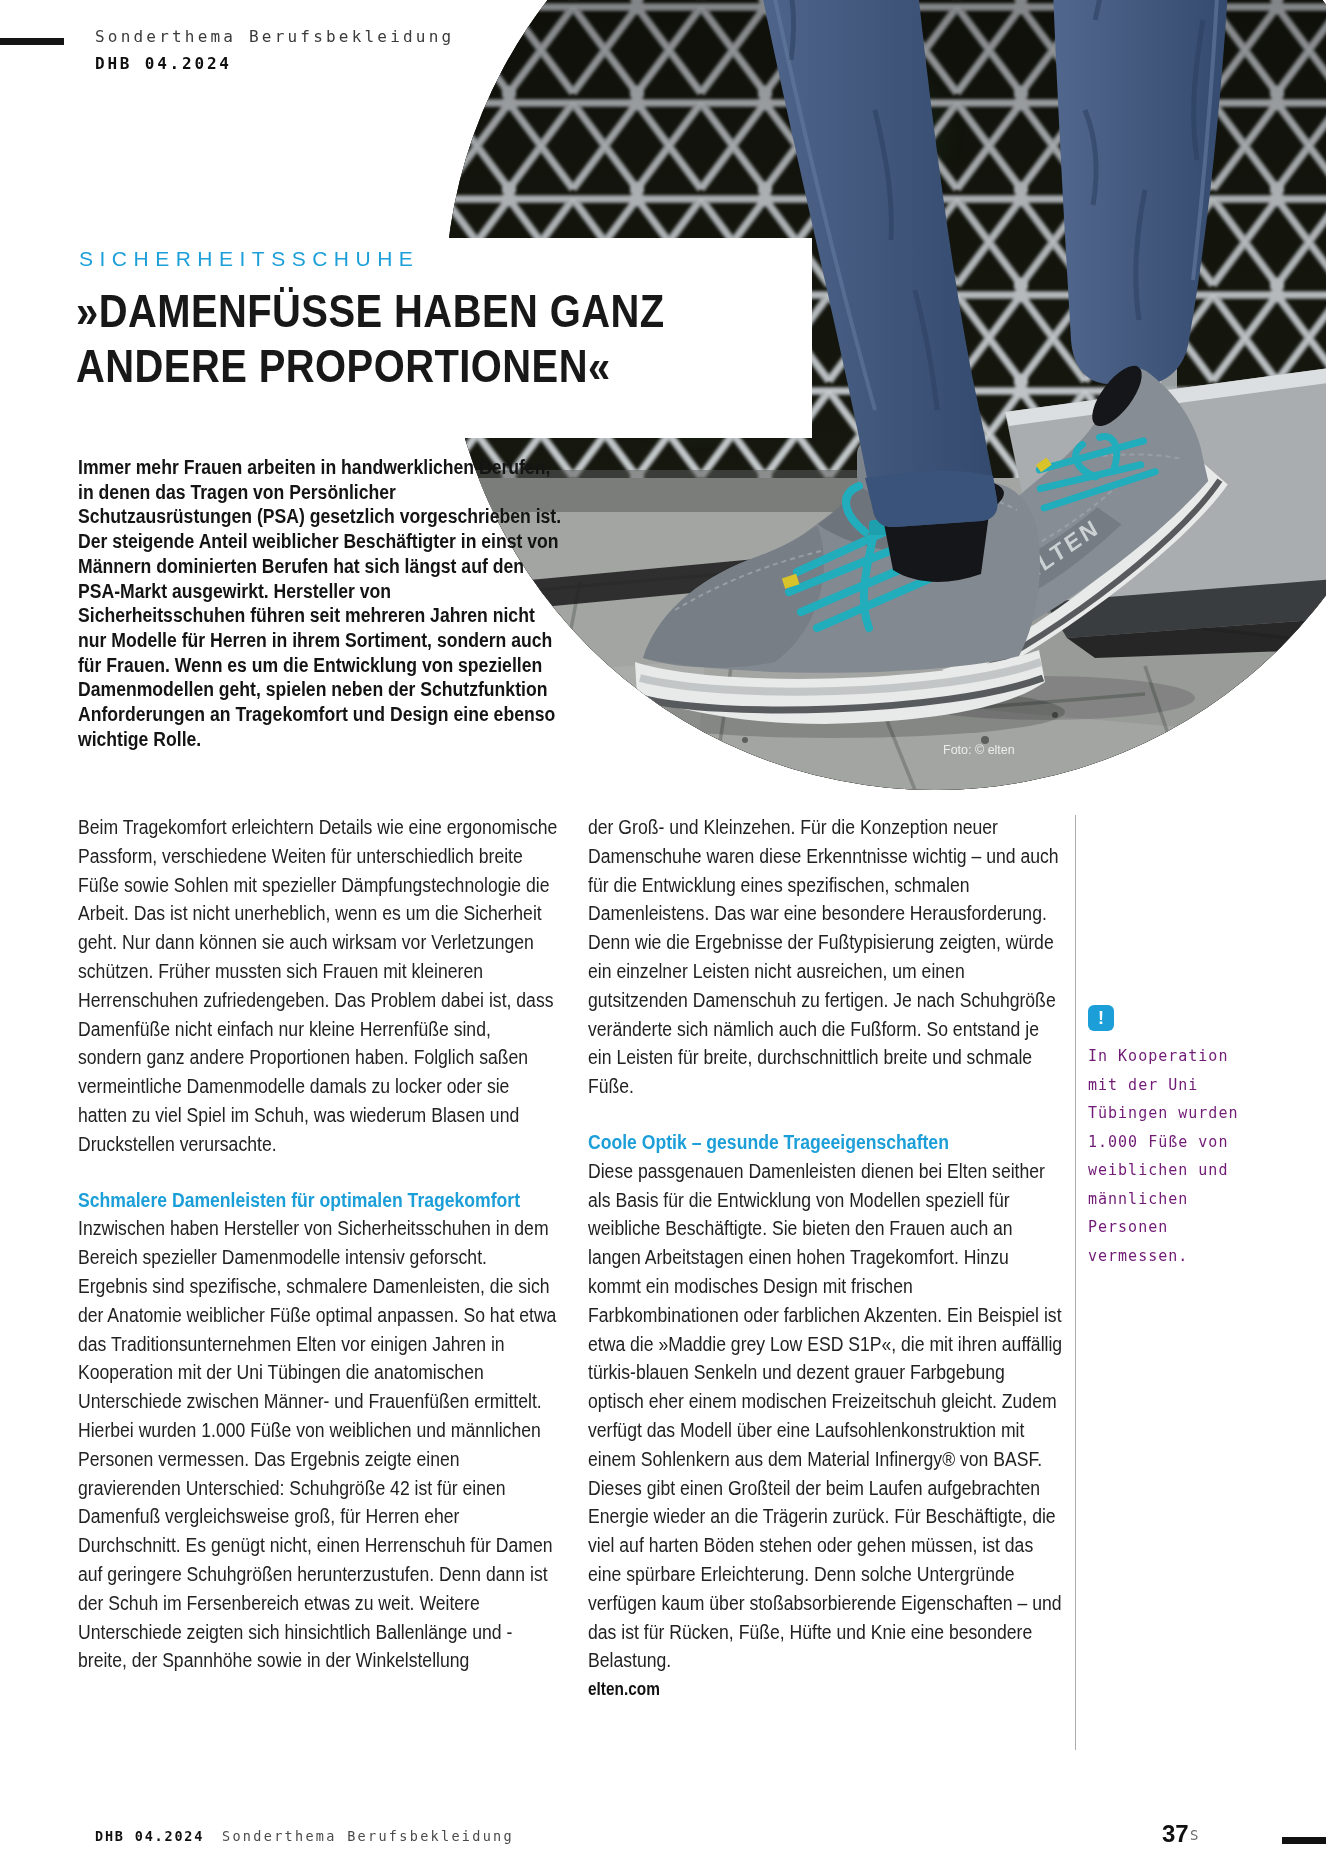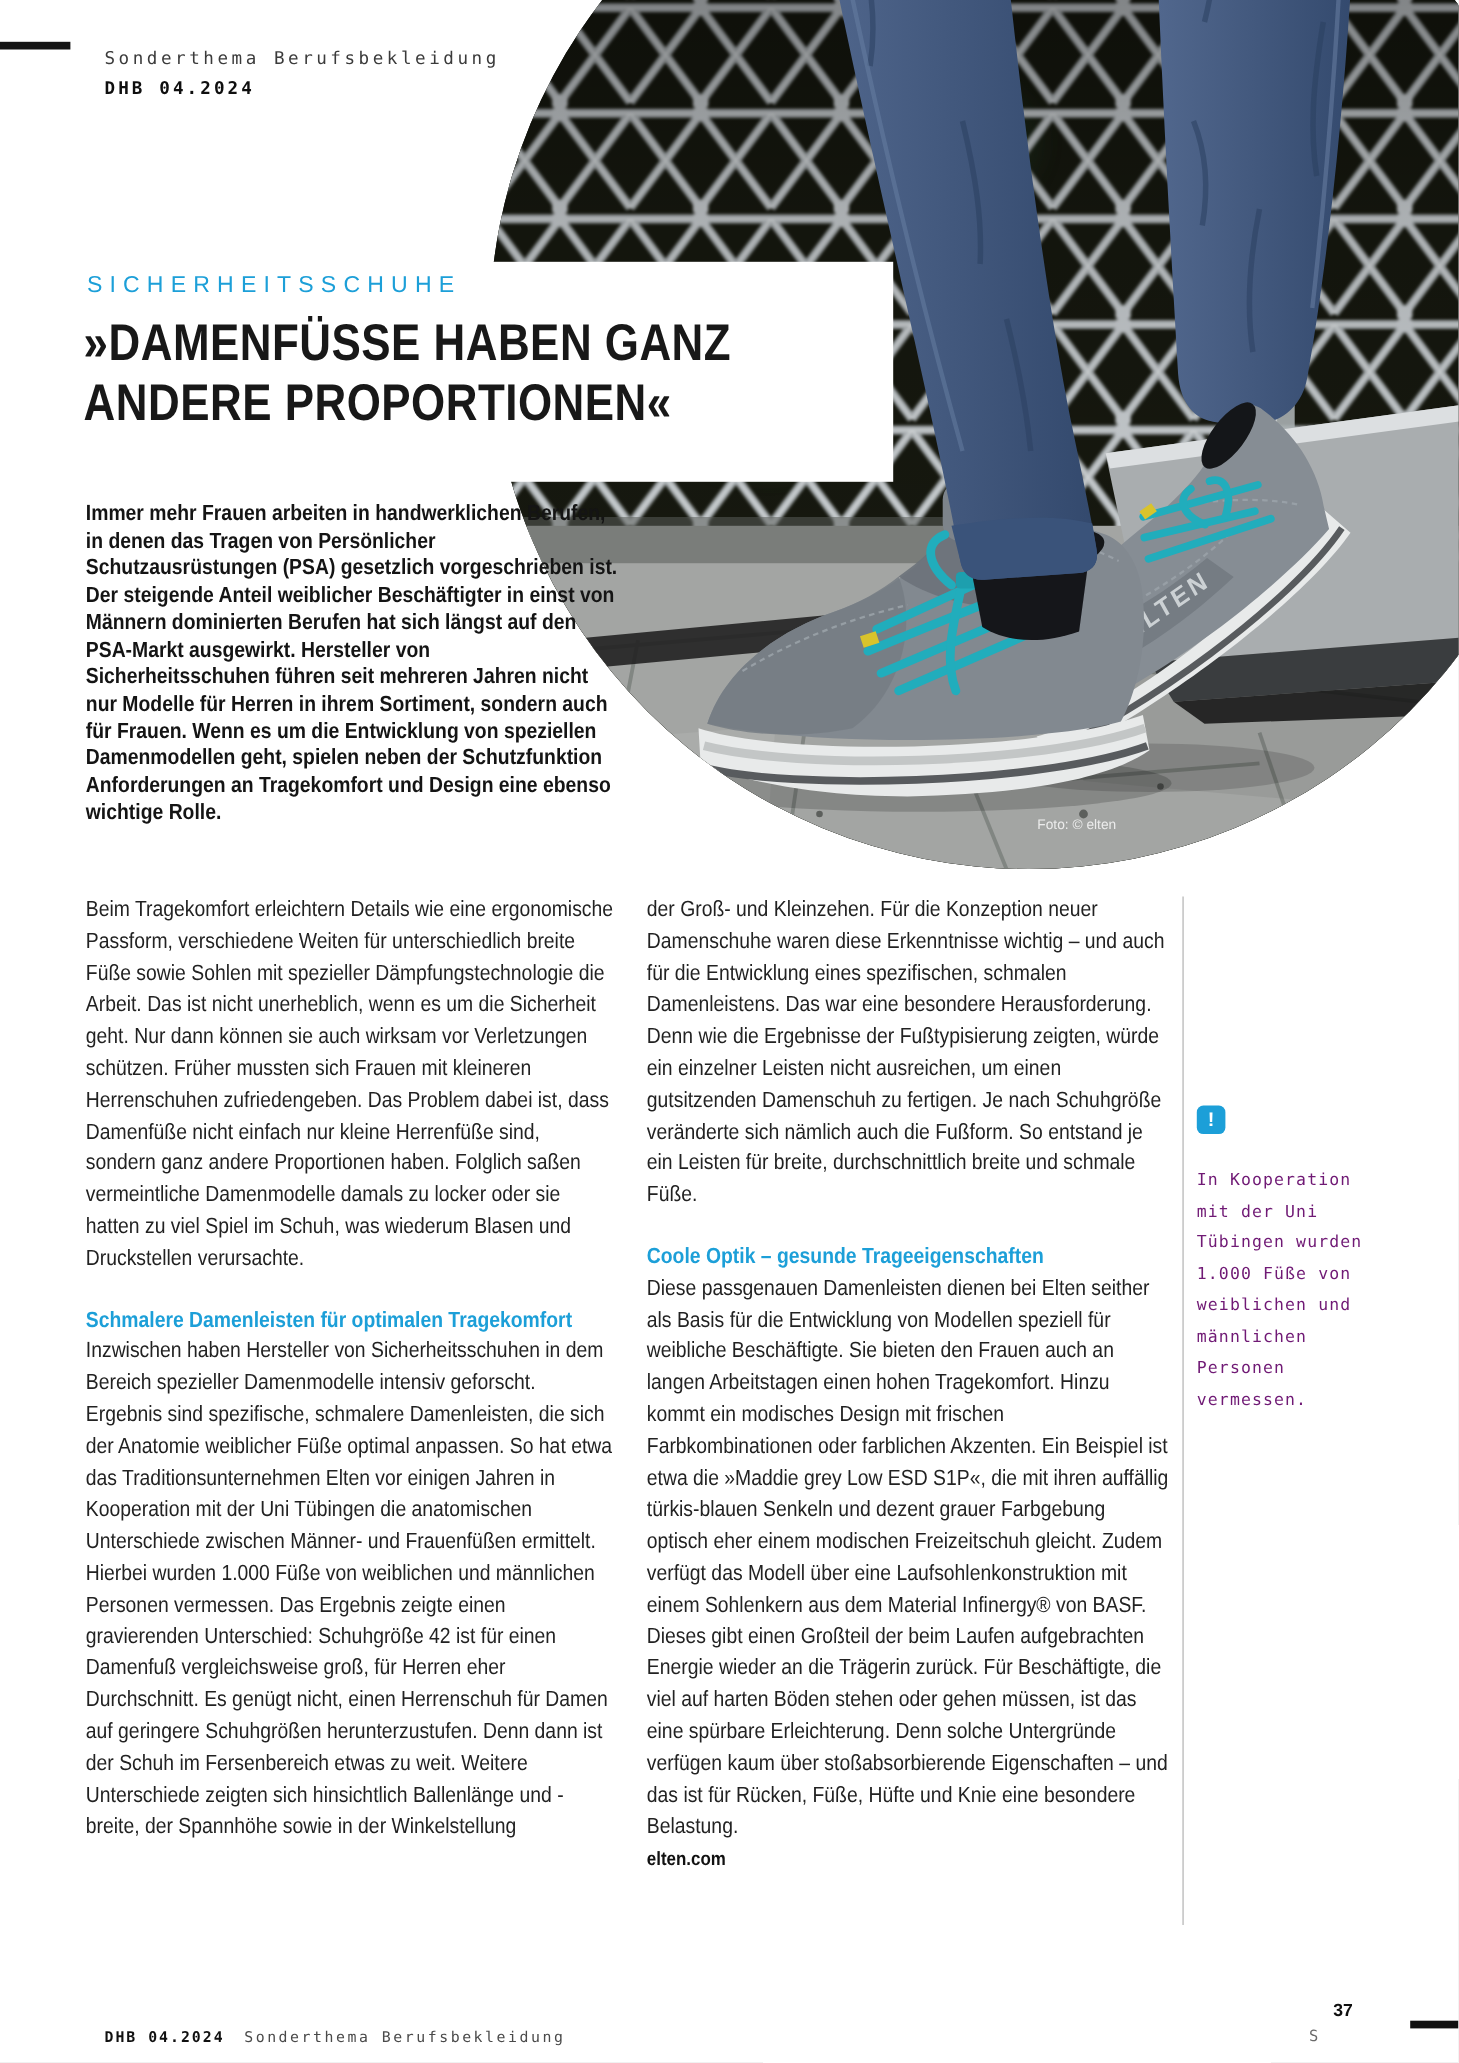--- a/index.html
+++ b/index.html
@@ -2,21 +2,21 @@
 <html lang="de"><head>
 <meta charset="utf-8">
 <style>
   html,body{margin:0;padding:0;background:#e8e8e8;}
   #page{
     position:relative;width:1326px;height:1875px;background:#ffffff;
     margin:0 auto;overflow:hidden;
     font-family:"Liberation Sans",sans-serif;color:#1f1f1f;
   }
   .abs{position:absolute;}
-  .mono{font-family:"DejaVu Sans Mono",monospace;margin-top:16px;}
+  .mono{font-family:"DejaVu Sans Mono",monospace;}
 
   
   .header-rule{left:0;top:38px;width:64px;height:7px;background:#151515;}
   .header-eyebrow{left:95px;top:27px;font-size:16px;letter-spacing:3.2px;color:#3b3b3b;white-space:nowrap;}
   .header-issue{left:95px;top:54px;font-size:16px;font-weight:bold;letter-spacing:2.8px;color:#0f0f0f;white-space:nowrap;}
 
   
   .photo-circle{
     left:445px;top:-190px;width:980px;height:980px;border-radius:50%;
     overflow:hidden;background:#131512;
@@ -55,21 +55,21 @@
   }
   .info-text{
     left:1088px;top:1042px;width:170px;
     font-size:15px;letter-spacing:1px;line-height:28.5px;color:#701a75;
   }
 
   
   .footer-issue{left:95px;top:1828px;font-size:13.5px;font-weight:bold;letter-spacing:1.8px;color:#101010;white-space:nowrap;}
   .footer-eyebrow{left:222px;top:1828px;font-size:13.5px;letter-spacing:2.3px;color:#4a4a4a;white-space:nowrap;}
   .footer-page-prefix{left:1190px;top:1827px;font-size:14px;letter-spacing:1px;color:#6a6a6a;}
-  .footer-page-number{left:1212px;top:1820px;font-size:16px;font-weight:bold;color:#0f0f0f;}
+  .footer-page-number{left:1162px;top:1820px;font-size:24px;font-weight:bold;color:#0f0f0f;}
   .footer-rule{left:1282px;top:1837px;width:44px;height:7px;background:#111111;}
 </style>
 </head>
 <body>
 
 <div id="page">
 
   <div class="abs photo-circle">
     <svg width="980" height="980" viewBox="0 0 980 980" xmlns="http://www.w3.org/2000/svg">
       <defs>

